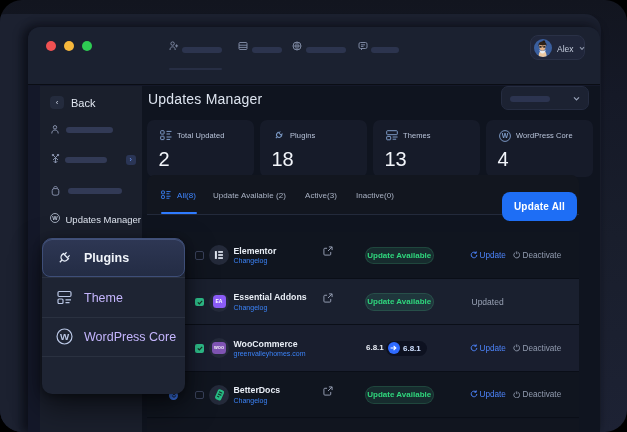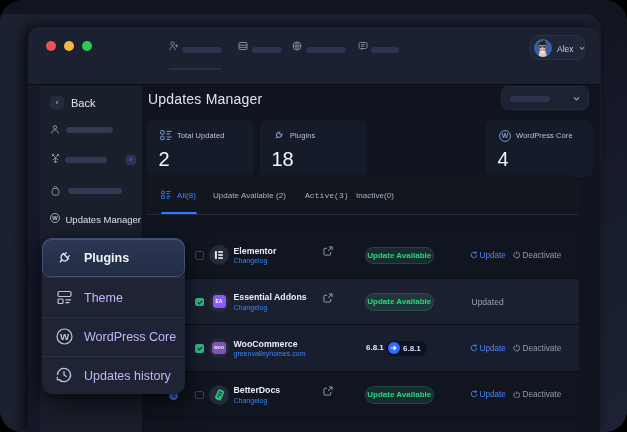--- a/index.html
+++ b/index.html
@@ -179,41 +179,51 @@
   <div class="card" style="left:260px;">
     <svg style="position:absolute;left:13px;top:9px;" width="12" height="12" viewBox="0 0 16 16" fill="none" stroke="#7e9cc8" stroke-width="1.3">
       <g transform="rotate(45 8 8)">
         <path d="M4.6 6.2 h6.8 v1.6 a3.4 3.4 0 0 1 -6.8 0 Z"></path>
         <path d="M6 5.8 V3.4 M10 5.8 V3.4 M8 11.4 V14"></path>
       </g>
     </svg>
     <div class="clabel" style="left:30px;">Plugins</div>
     <div class="cnum">18</div>
   </div>
+  <div class="card" style="left:373px;">
+    <svg style="position:absolute;left:13px;top:10px;" width="12" height="11" viewBox="0 0 12 11" fill="none" stroke="#7e9cc8" stroke-width="1">
+      <rect x="0.7" y="0.7" width="10.6" height="4" rx="0.8"></rect>
+      <rect x="0.7" y="6.4" width="4" height="3.4" rx="0.6"></rect>
+      <path d="M6.6 7 h5 M6.6 9.2 h3.6"></path>
+    </svg>
+    <div class="clabel" style="left:30px;">Themes</div>
+    <div class="cnum">13</div>
+  </div>
   <div class="card" style="left:486px;">
     <svg style="position:absolute;left:13px;top:9.5px;" width="12" height="12" viewBox="0 0 20 20">
       <circle cx="10" cy="10" r="9" fill="none" stroke="#7e9cc8" stroke-width="1.6"></circle>
       <text x="10" y="14" font-family="Liberation Sans, sans-serif" font-size="11.5" font-weight="bold" fill="#7e9cc8" text-anchor="middle">W</text>
     </svg>
     <div class="clabel" style="left:30px;">WordPress Core</div>
     <div class="cnum">4</div>
   </div>
 
   <div id="tabs">
     <svg style="position:absolute;left:14px;top:15px;" width="10" height="10" viewBox="0 0 12 11" fill="none" stroke="#3b82f6" stroke-width="1.1">
       <rect x="0.7" y="0.7" width="3.4" height="3.4" rx="0.6"></rect>
         <rect x="0.7" y="6.2" width="3.4" height="3.4" rx="0.6"></rect>
       <path d="M6.5 1.4 h5 M6.5 4 h3.6 M6.5 7 h5 M6.5 9.4 h3.6"></path>
     </svg>
     <div class="tab" style="left:30px; color:#3f86ff;">All(8)</div>
     <div class="tab" style="left:66px;">Update Available (2)</div>
-    <div class="tab" style="left:158px;font-family:Liberation Mono, monospace;">Active(3)</div>
+    <div class="tab" style="left:158px;">Active(3)</div>
     <div class="tab" style="left:209px;">Inactive(0)</div>
     <div id="tab-underline"></div>
   </div>
+  <div id="updall">Update All</div>
 
   <div class="row row-d" style="top:232px;">
     <div class="cb cb-off"></div>
     <div class="icirc">
       <svg style="position:absolute;left:5px;top:5px;" width="10" height="10" viewBox="0 0 11 11" fill="#dfe5f0">
         <rect x="1" y="1.2" width="2.2" height="8.6"></rect>
           <rect x="4.6" y="1.2" width="5.2" height="1.9"></rect>
           <rect x="4.6" y="4.55" width="5.2" height="1.9"></rect>
           <rect x="4.6" y="7.9" width="5.2" height="1.9"></rect>
       </svg>
@@ -354,22 +364,14 @@
     </div>
     <div class="mdiv" style="top:78.5px;"></div>
     <div class="mitem" style="top:79px;">
       <svg style="position:absolute;left:14px;top:11px;" width="17" height="17" viewBox="0 0 20 20">
         <circle cx="10" cy="10" r="8.8" fill="none" stroke="#b9c6e4" stroke-width="1.4"></circle>
         <text x="10" y="14" font-family="Liberation Sans, sans-serif" font-size="11.5" font-weight="bold" fill="#b9c6e4" text-anchor="middle">W</text>
       </svg>
       <div class="mtext">WordPress Core</div>
     </div>
     <div class="mdiv" style="top:117.5px;"></div>
-    <div class="mitem" style="top:118px;">
-      <svg style="position:absolute;left:13px;top:10px;" width="18" height="18" viewBox="0 0 18 18" fill="none" stroke="#b9c6e4" stroke-width="1.3">
-        <path d="M2.4 9 a6.6 6.6 0 1 1 1.9 4.7"></path>
-        <path d="M2.2 10.8 L2.4 13.8 L5.4 13.6" stroke-width="1.2"></path>
-        <path d="M9 5.2 V9 L11.8 10.8"></path>
-      </svg>
-      <div class="mtext">Updates history</div>
-    </div>
   </div>
 </div>
 
 </body></html>

